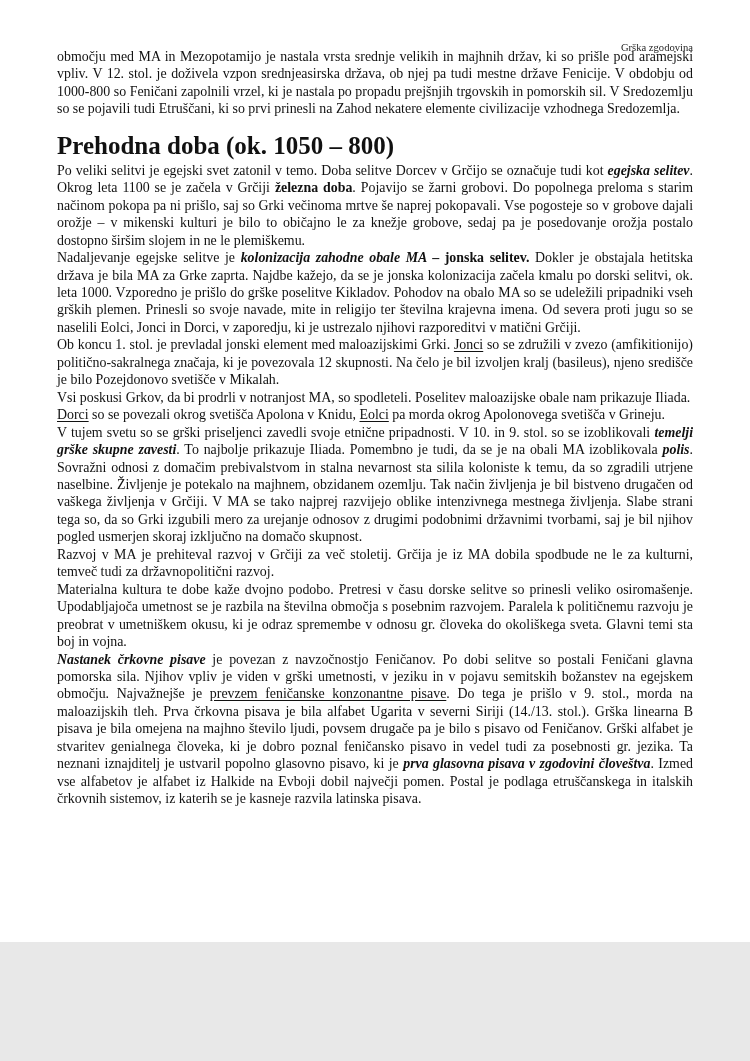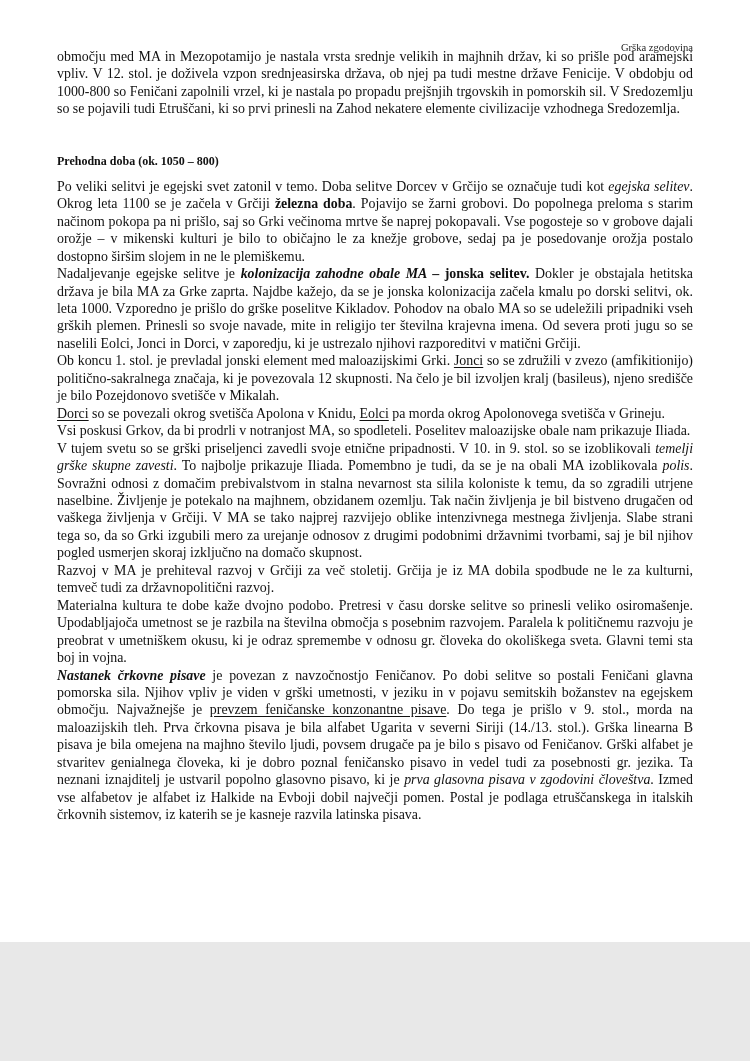--- a/index.html
+++ b/index.html
@@ -30,29 +30,29 @@
     width: 636px;
   }
   .paragraph {
     margin: 0;
     font-size: 13.9px;
     line-height: 17.45px;
     text-align: justify;
     text-justify: inter-word;
   }
   .heading {
-    margin: 32px 0 5px 0;
-    font-size: 12px;
+    margin: 16px 0 5px 0;
+    font-size: 25px;
     line-height: 23px;
     font-weight: bold;
     text-align: left;
   }
   .run-n { }
   .run-b  { font-weight: bold; }
-  .run-i  { font-style: italic; }
+  .run-i  { font-style: italic; font-weight: bold; }
   .run-bi { font-weight: bold; font-style: italic; }
   .run-u  { text-decoration: underline; text-underline-offset: 2px; }
   .page-footer {
     position: absolute;
     top: 999px;
     right: 78px;
     font-size: 10.6px;
     line-height: 13px;
     color: #222222;
   }
@@ -62,22 +62,22 @@
 
 <div class="page">
   <div class="running-header">Grška zgodovina</div>
 
   <div class="doc-content">
       <p class="paragraph"><span class="run-n">območju med MA in Mezopotamijo je nastala vrsta srednje velikih in majhnih držav, ki so prišle pod aramejski vpliv. V 12. stol. je doživela vzpon srednjeasirska država, ob njej pa tudi mestne države Fenicije. V obdobju od 1000-800 so Feničani zapolnili vrzel, ki je nastala po propadu prejšnjih trgovskih in pomorskih sil. V Sredozemlju so se pojavili tudi Etruščani, ki so prvi prinesli na Zahod nekatere elemente civilizacije vzhodnega Sredozemlja.</span></p>
       <h1 class="heading"><span class="run-n">Prehodna doba (ok. 1050 – 800)</span></h1>
       <p class="paragraph"><span class="run-n">Po veliki selitvi je egejski svet zatonil v temo. Doba selitve Dorcev v Grčijo se označuje tudi kot </span><span class="run-i">egejska selitev</span><span class="run-n">. Okrog leta 1100 se je začela v Grčiji </span><span class="run-b">železna doba</span><span class="run-n">. Pojavijo se žarni grobovi. Do popolnega preloma s starim načinom pokopa pa ni prišlo, saj so Grki večinoma mrtve še naprej pokopavali. Vse pogosteje so v grobove dajali orožje – v mikenski kulturi je bilo to običajno le za knežje grobove, sedaj pa je posedovanje orožja postalo dostopno širšim slojem in ne le plemiškemu.</span></p>
       <p class="paragraph"><span class="run-n">Nadaljevanje egejske selitve je </span><span class="run-bi">kolonizacija zahodne obale MA </span><span class="run-b">– jonska selitev.</span><span class="run-n"> Dokler je obstajala hetitska država je bila MA za Grke zaprta. Najdbe kažejo, da se je jonska kolonizacija začela kmalu po dorski selitvi, ok. leta 1000. Vzporedno je prišlo do grške poselitve Kikladov. Pohodov na obalo MA so se udeležili pripadniki vseh grških plemen. Prinesli so svoje navade, mite in religijo ter številna krajevna imena. Od severa proti jugu so se naselili Eolci, Jonci in Dorci, v zaporedju, ki je ustrezalo njihovi razporeditvi v matični Grčiji.</span></p>
       <p class="paragraph"><span class="run-n">Ob koncu 1. stol. je prevladal jonski element med maloazijskimi Grki. </span><span class="run-u">Jonci</span><span class="run-n"> so se združili v zvezo (amfikitionijo) politično-sakralnega značaja, ki je povezovala 12 skupnosti.  Na čelo je bil izvoljen kralj (basileus), njeno središče je bilo Pozejdonovo svetišče v Mikalah.</span></p>
+      <p class="paragraph"><span class="run-n">Vsi poskusi Grkov, da bi prodrli v notranjost MA, so spodleteli. Poselitev maloazijske obale nam prikazuje Iliada.</span></p>
       <p class="paragraph"><span class="run-u">Dorci</span><span class="run-n"> so se povezali okrog svetišča Apolona v Knidu, </span><span class="run-u">Eolci</span><span class="run-n"> pa morda okrog Apolonovega svetišča v Grineju.</span></p>
-      <p class="paragraph"><span class="run-n">Vsi poskusi Grkov, da bi prodrli v notranjost MA, so spodleteli. Poselitev maloazijske obale nam prikazuje Iliada.</span></p>
       <p class="paragraph"><span class="run-n">V tujem svetu so se grški priseljenci zavedli svoje etnične pripadnosti. V 10. in 9. stol. so se izoblikovali </span><span class="run-i">temelji grške skupne zavesti</span><span class="run-n">. To najbolje prikazuje Iliada. Pomembno je tudi, da se je na obali MA izoblikovala </span><span class="run-i">polis</span><span class="run-n">. Sovražni odnosi z domačim prebivalstvom in stalna nevarnost sta silila koloniste k temu, da so zgradili utrjene naselbine. Življenje je potekalo na majhnem, obzidanem ozemlju. Tak način življenja je bil bistveno drugačen od vaškega življenja v Grčiji. V MA se tako najprej razvijejo oblike intenzivnega mestnega življenja. Slabe strani tega so, da so Grki izgubili mero za urejanje odnosov z drugimi podobnimi državnimi tvorbami, saj je bil njihov pogled usmerjen skoraj izključno na domačo skupnost.</span></p>
       <p class="paragraph"><span class="run-n">Razvoj v MA je prehiteval razvoj v Grčiji za več stoletij. Grčija je iz MA dobila spodbude ne le za kulturni, temveč tudi za državnopolitični razvoj.</span></p>
       <p class="paragraph"><span class="run-n">Materialna kultura te dobe kaže dvojno podobo. Pretresi v času dorske selitve so prinesli veliko osiromašenje. Upodabljajoča umetnost se je razbila na številna območja s posebnim razvojem. Paralela k političnemu razvoju je preobrat v umetniškem okusu, ki je odraz spremembe v odnosu gr. človeka do okoliškega sveta. Glavni temi sta boj in vojna.</span></p>
       <p class="paragraph"><span class="run-bi">Nastanek črkovne pisave</span><span class="run-n"> je povezan z navzočnostjo Feničanov. Po dobi selitve so postali Feničani glavna pomorska sila. Njihov vpliv je viden v grški umetnosti, v jeziku in v pojavu semitskih božanstev na egejskem območju. Najvažnejše je </span><span class="run-u">prevzem feničanske konzonantne pisave</span><span class="run-n">. Do tega je prišlo v 9. stol., morda na maloazijskih tleh. Prva črkovna pisava je bila alfabet Ugarita v severni Siriji (14./13. stol.). Grška linearna B pisava je bila omejena na majhno število ljudi, povsem drugače pa je bilo s pisavo od Feničanov. Grški alfabet je stvaritev genialnega človeka, ki je dobro poznal feničansko pisavo in vedel tudi za posebnosti gr. jezika. Ta neznani iznajditelj je ustvaril popolno glasovno pisavo, ki je </span><span class="run-i">prva glasovna pisava v zgodovini človeštva</span><span class="run-n">. Izmed vse alfabetov je alfabet iz Halkide na Evboji dobil največji pomen. Postal je podlaga etruščanskega in italskih črkovnih sistemov, iz katerih se je kasneje razvila latinska pisava.</span></p>
     </div>
 
   <div class="page-footer">- 5 -</div>
 </div>
 
 </body></html>

